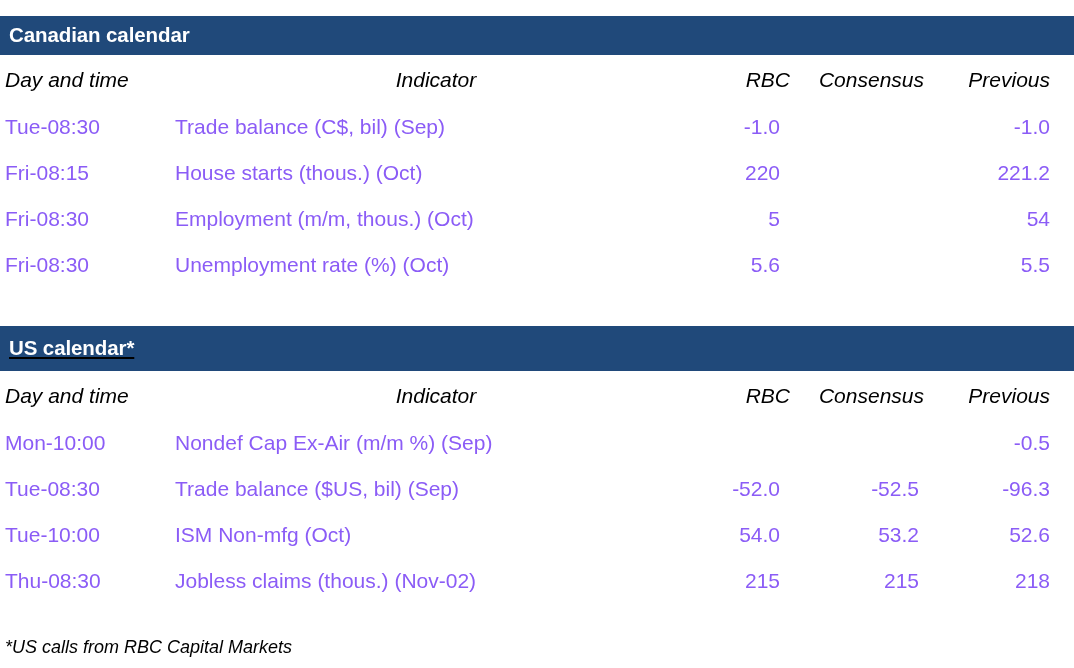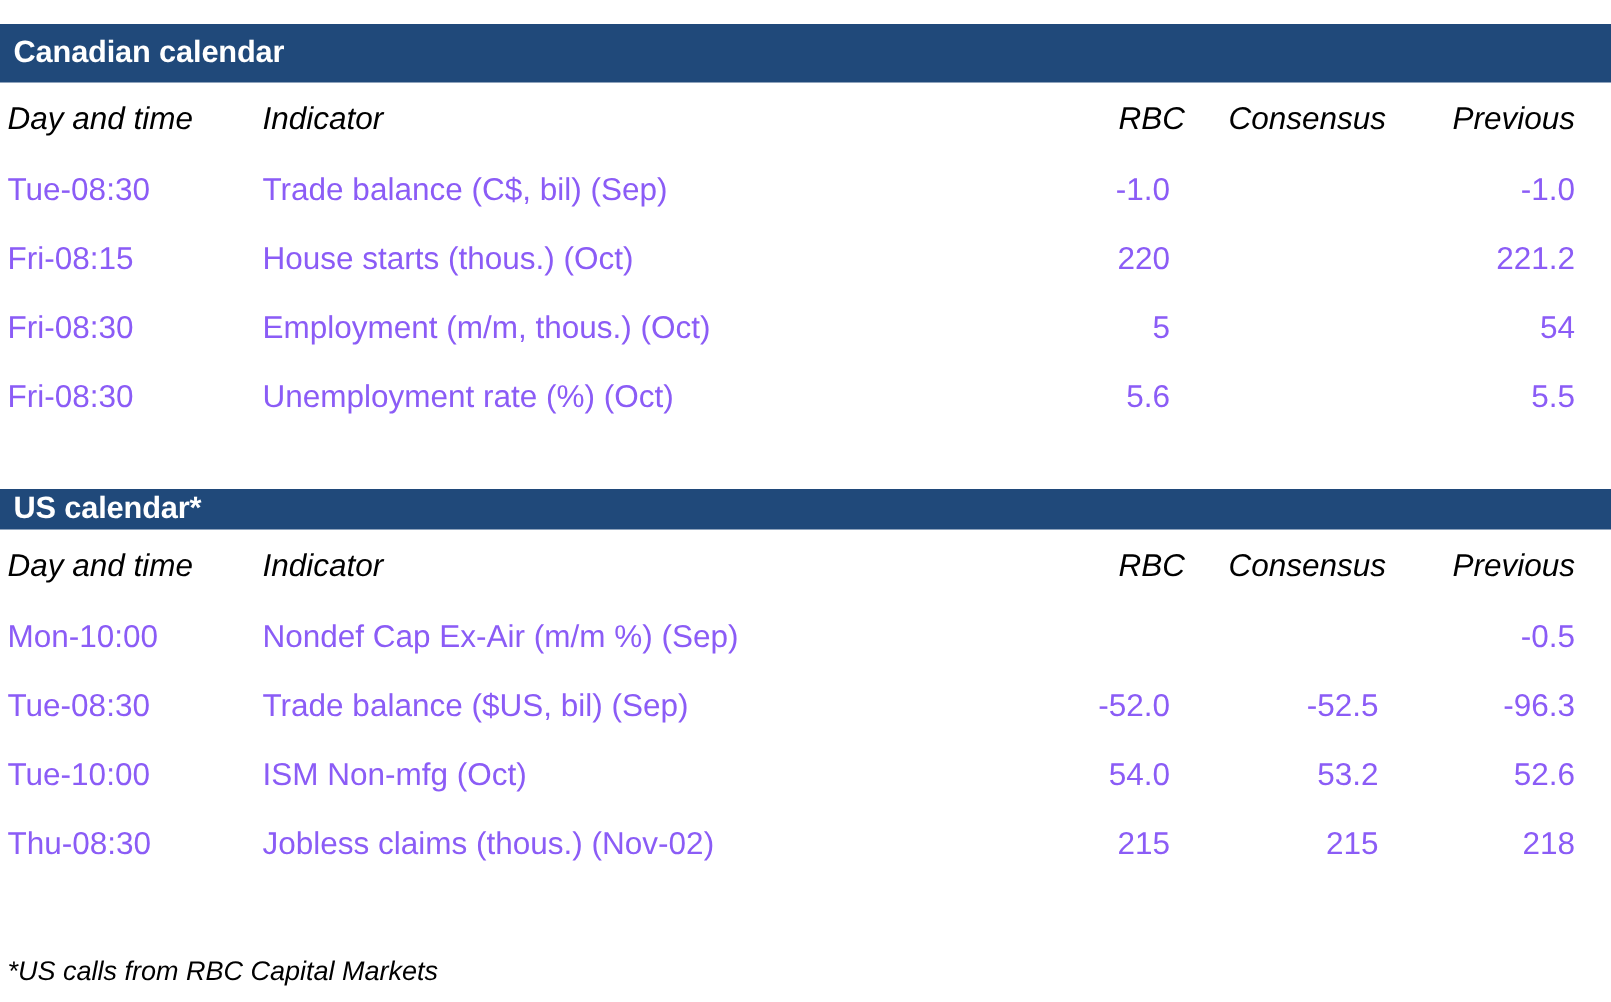--- a/index.html
+++ b/index.html
@@ -33,21 +33,21 @@
   #us-calendar { top: 326px; }
 
   .cal-title-bar {
     height: 39px;
     background: #20497A;
     display: flex;
     align-items: center;
     box-sizing: border-box;
     padding-left: 9px;
   }
-  #us-calendar .cal-title-bar { height: 27px; }
+  #us-calendar .cal-title-bar { height: 45px; text-decoration: underline; }
 
   .cal-title-text {
     color: #ffffff;
     font-size: 20.5px;
     font-weight: bold;
     letter-spacing: -0.1px;
     line-height: 1;
   }
 
   table.cal-table {
@@ -71,21 +71,21 @@
   }
 
   thead th {
     font-style: italic;
     font-weight: normal;
     font-size: 21px;
     height: 48px;
     color: #000000;
   }
   thead th.h-day  { text-align: left;  padding-left: 5px; }
-  thead th.h-ind  { text-align: left;  padding-left: 3px; }
+  thead th.h-ind  { text-align: center;  padding-left: 3px; }
   thead th.h-rbc,
   thead th.h-con,
   thead th.h-prev { text-align: right; padding-right: 25px; }
   thead th.h-prev { padding-right: 24px; }
 
   tbody td {
     height: 46px;
     color: #8b5cf6;
     font-size: 21px;
   }

